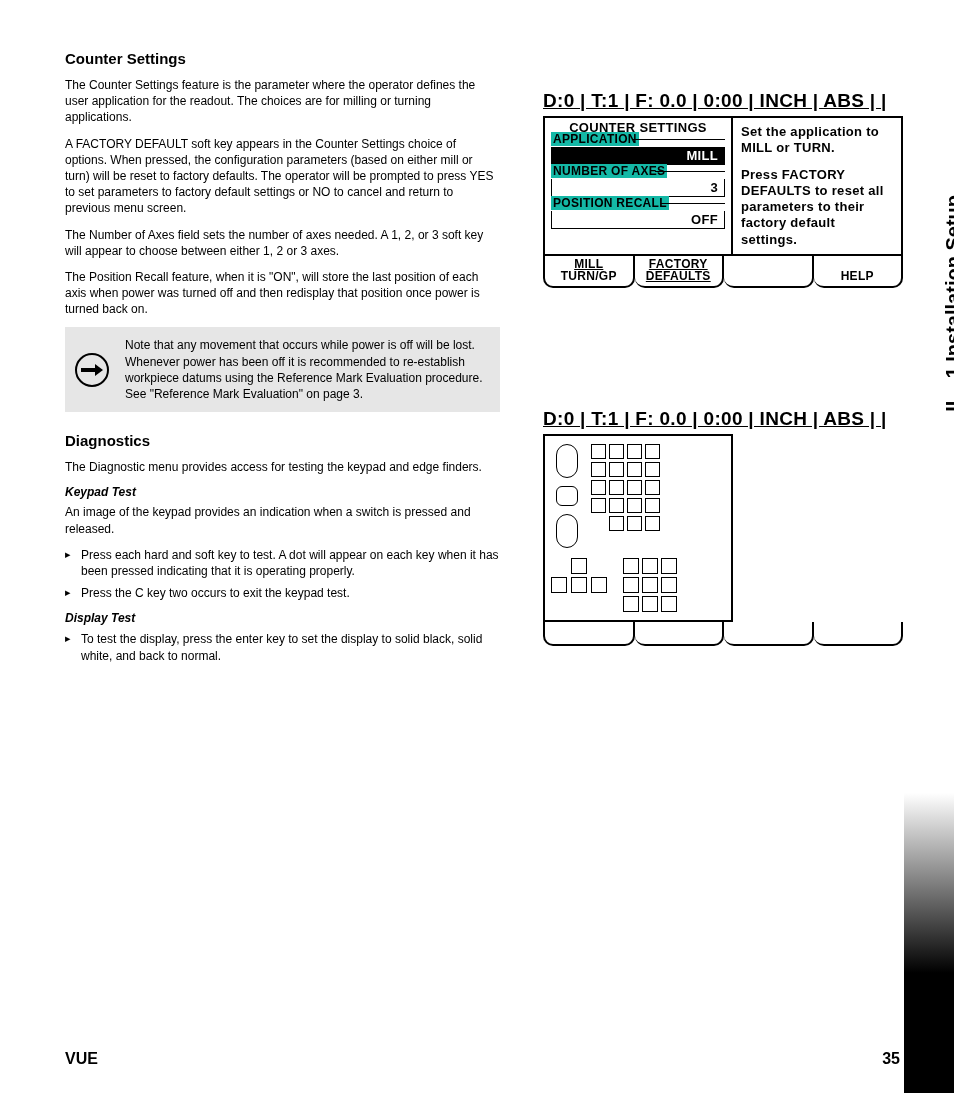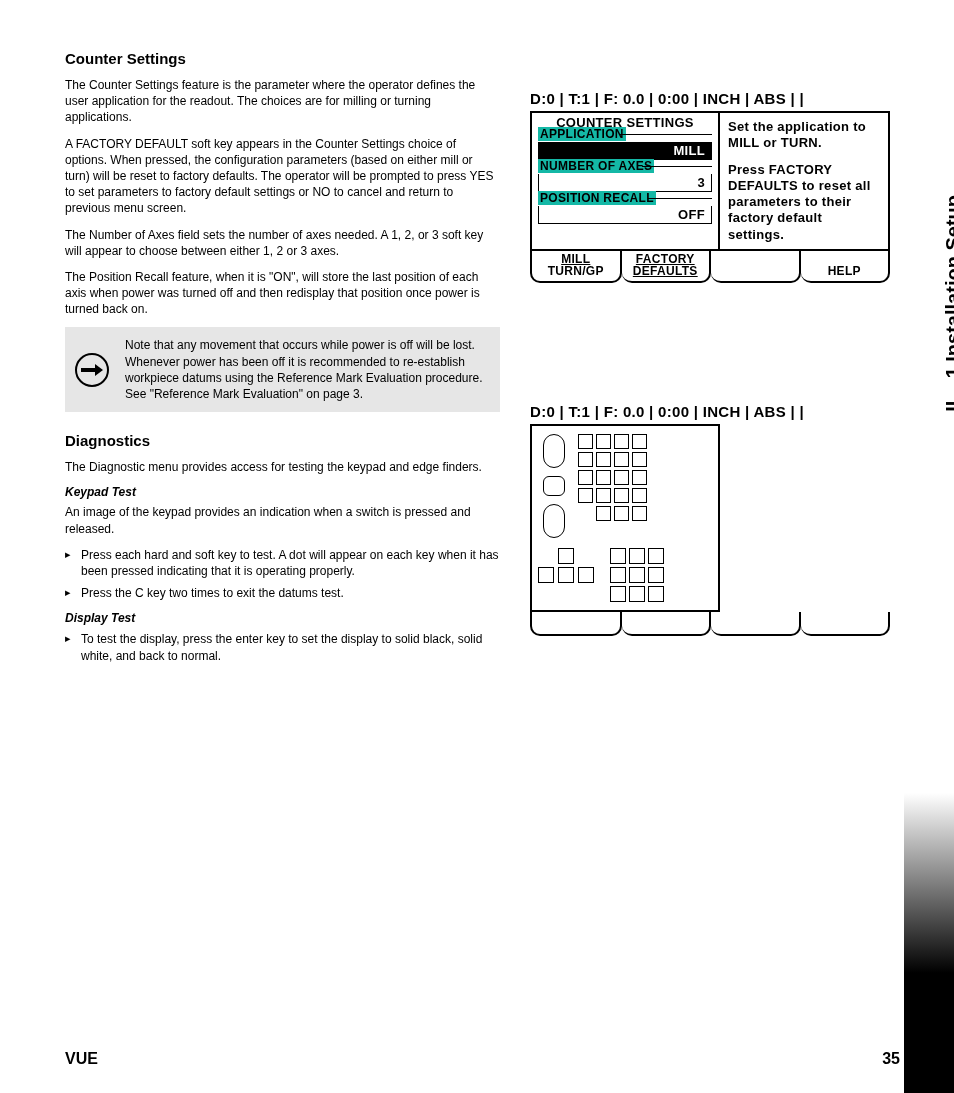--- a/index.html
+++ b/index.html
@@ -12,21 +12,21 @@
     height: 1093px;
     position: relative;
     overflow: hidden;
   }
   .page {
     padding: 50px 40px 30px 65px;
     position: relative;
     height: 100%;
   }
   .content-area { width: 835px; }
-  .columns { display: flex; gap: 30px; }
+  .columns { display: flex; gap: 43px; }
   .left-col { width: 435px; flex-shrink: 0; }
   .right-col { width: 365px; flex-shrink: 0; padding-top: 40px; }
 
   h2 { font-size: 15px; font-weight: bold; margin-bottom: 10px; }
   h3 { font-size: 12px; font-weight: bold; margin: 10px 0 5px 0; font-style: italic; }
   p { line-height: 1.35; margin-bottom: 10px; }
   .note-box {
     display: flex;
     align-items: center;
     background: #e6e6e6;
@@ -74,21 +74,21 @@
   .footer {
     position: absolute;
     left: 65px; right: 54px; bottom: 25px;
     display: flex; justify-content: space-between;
     font-weight: bold;
     font-size: 16px;
   }
 
   
   .lcd-font { font-family: "Arial Narrow", Arial, sans-serif; font-stretch: condensed; font-weight: bold; letter-spacing: 0.3px; }
-  .screen-header { font-size: 15px; margin-bottom: 4px; }
+  .screen-header { font-size: 19px; margin-bottom: 4px; text-decoration: underline; }
   .screen { display: flex; width: 360px; }
   .screen-left { border: 2px solid #000; width: 190px; }
   .screen-right { border: 2px solid #000; border-left: none; width: 170px; padding: 6px 8px; font-size: 13px; line-height: 1.25; }
   .screen-title { text-align: center; padding: 2px 0; font-size: 13px; }
   .field-box { margin: 2px 6px 6px 6px; }
   .field-label { position: relative; height: 8px; }
   .field-label .lab {
     position: absolute; left: 0; top: -7px; background: #14b8a6; padding: 0 2px; font-size: 12px;
   }
   .field-label .line-l, .field-label .line-r {
@@ -150,21 +150,21 @@
           <div class="note-text">Note that any movement that occurs while power is off will be lost. Whenever power has been off it is recommended to re-establish workpiece datums using the Reference Mark Evaluation procedure. See "Reference Mark Evaluation" on page 3.</div>
         </div>
 
         <h2>Diagnostics</h2>
         <p>The Diagnostic menu provides access for testing the keypad and edge finders.</p>
 
         <h3>Keypad Test</h3>
         <p>An image of the keypad provides an indication when a switch is pressed and released.</p>
         <ul class="bullets">
           <li>Press each hard and soft key to test. A dot will appear on each key when it has been pressed indicating that it is operating properly.</li>
-          <li>Press the C key two times to exit the datums test.</li>
+          <li>Press the C key two occurs to exit the keypad test.</li>
         </ul>
 
         <h3>Display Test</h3>
         <ul class="bullets">
           <li>To test the display, press the enter key to set the display to solid black, solid white, and back to normal.</li>
         </ul>
       </div>
 
       <div class="right-col">
 

